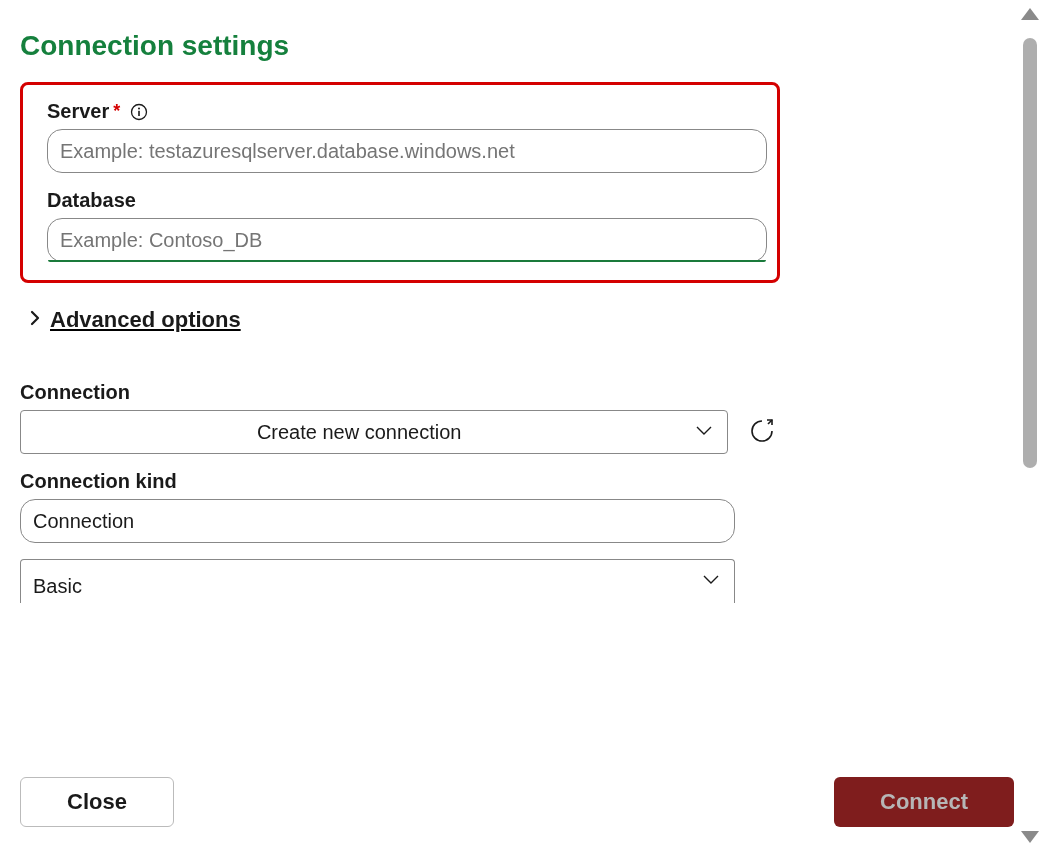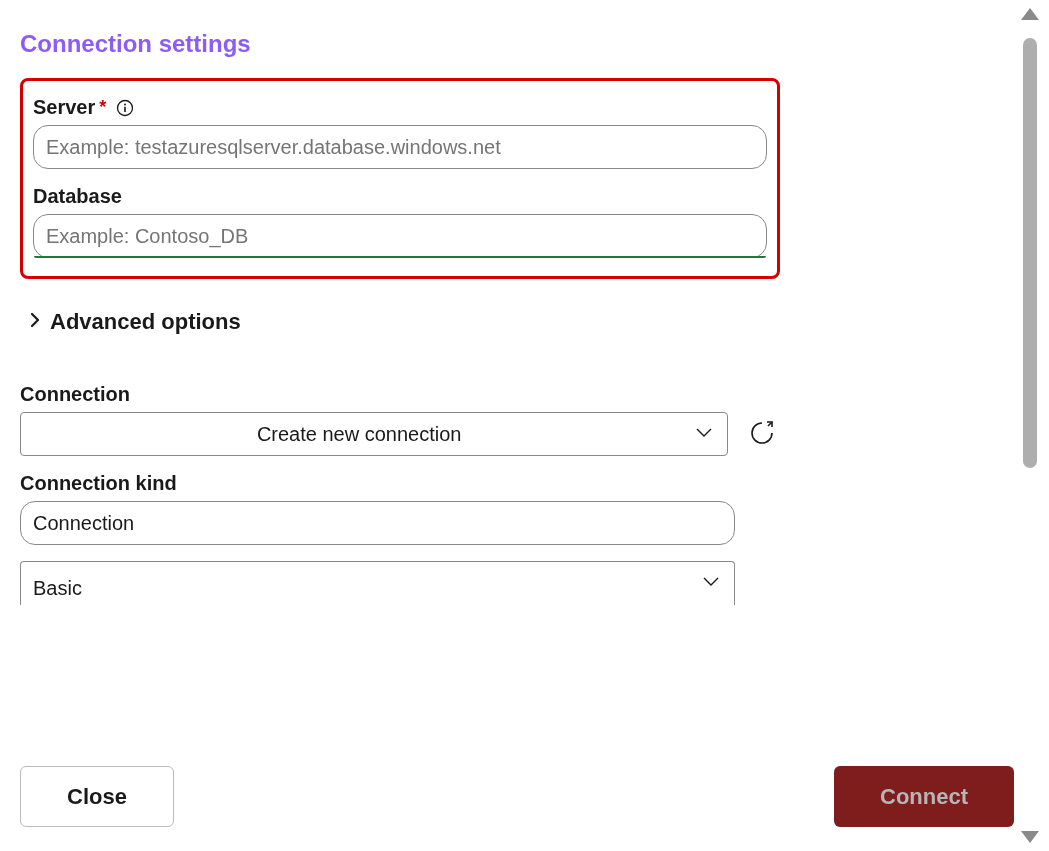--- a/index.html
+++ b/index.html
@@ -17,30 +17,30 @@
     }
     .content-wrapper {
       padding: 30px 20px 20px 20px;
       position: relative;
       height: 100%;
     }
     .main-content {
       max-width: 760px;
     }
     .section-title {
-      font-size: 24px;
-      font-weight: 600;
-      color: #8b5cf6;
+      font-size: 28px;
+      font-weight: 600;
+      color: #15803d;
       margin-bottom: 20px;
     }
     .highlight-box {
       border: 3px solid #d40000;
       border-radius: 8px;
-      padding: 15px 10px 18px 10px;
-      margin-bottom: 20px;
+      padding: 15px 10px 18px 24px;
+      margin-bottom: 14px;
     }
     .field-group {
       margin-bottom: 16px;
     }
     .field-group:last-child {
       margin-bottom: 0;
     }
     .field-label-row {
       display: flex;
       align-items: center;
@@ -88,20 +88,21 @@
       height: 2px;
       background: #1a7a3b;
       border-radius: 0 0 4px 4px;
     }
     .advanced-row {
       display: flex;
       align-items: center;
       gap: 8px;
       padding: 10px 0 0 8px;
       cursor: pointer;
+      text-decoration: underline;
     }
     .chevron-right {
       font-size: 20px;
       color: #1a1a1a;
       font-weight: 600;
     }
     .advanced-label {
       font-size: 22px;
       font-weight: 600;
       color: #1a1a1a;
@@ -174,21 +175,21 @@
     .footer-bar {
       position: absolute;
       left: 20px;
       right: 35px;
       bottom: 24px;
       display: flex;
       justify-content: space-between;
       align-items: center;
     }
     .btn {
-      height: 61px;
+      height: 50px;
       padding: 0 46px;
       font-size: 22px;
       font-weight: 600;
       border-radius: 6px;
       cursor: pointer;
       font-family: inherit;
     }
     .btn-close {
       background: #fff;
       border: 1px solid #bbb;

